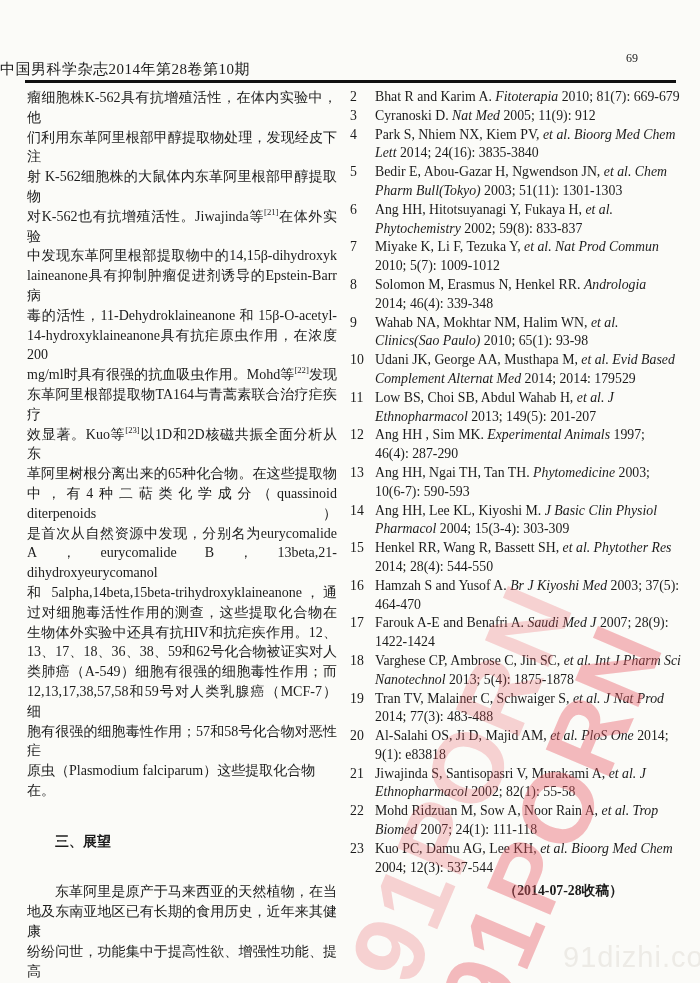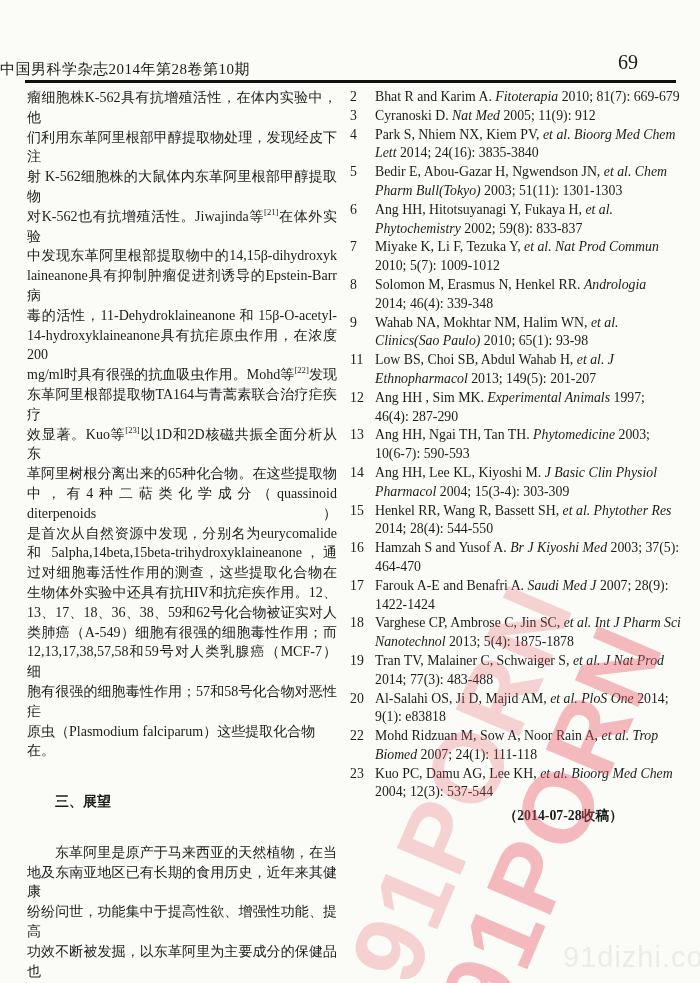--- a/index.html
+++ b/index.html
@@ -3,21 +3,21 @@
 <meta charset="utf-8">
 <style>
   html,body{margin:0;padding:0;}
   body{
     width:700px;height:983px;background:#fbfbf8;color:#1b1b1b;
     font-family:"Liberation Serif","DejaVu Serif",serif;
     position:relative;overflow:hidden;
   }
   .page{position:absolute;inset:0;overflow:hidden;}
   .header-title{position:absolute;top:60px;left:0;right:40px;text-align:left;font-size:15px;letter-spacing:.5px;}
-  .page-num{position:absolute;top:51px;right:62px;font-size:20px;}
+  .page-num{position:absolute;top:51px;right:62px;font-size:12px;}
   .rule{position:absolute;top:80px;left:25px;right:24px;height:2.5px;background:#101010;}
   .col-left{position:absolute;left:27px;top:88px;width:310px;font-size:14px;line-height:19.8px;}
   .col-right{position:absolute;left:350px;top:88px;width:331px;font-size:13.8px;line-height:18.8px;}
   .line{min-height:19.8px;}
   .jst{text-align:justify;text-align-last:justify;}
   .ind2{text-indent:28px;margin-top:31px;}
   sup{font-size:.62em;line-height:0;vertical-align:super;}
   .sec-heading{font-weight:bold;}
   .ref{position:relative;padding-left:25px;margin:0;}
   .ref .ref-num{position:absolute;left:0;top:0;}
@@ -55,20 +55,21 @@
         <div class="line jst">中发现东革阿里根部提取物中的14,15β-dihydroxyk</div>
         <div class="line jst">laineanone具有抑制肿瘤促进剂诱导的Epstein-Barr病</div>
         <div class="line jst">毒的活性，11-Dehydroklaineanone 和 15β-O-acetyl-</div>
         <div class="line jst">14-hydroxyklaineanone具有抗疟原虫作用，在浓度200</div>
         <div class="line jst">mg/ml时具有很强的抗血吸虫作用。Mohd等<sup>[22]</sup>发现</div>
         <div class="line jst">东革阿里根部提取物TA164与青蒿素联合治疗疟疾疗</div>
         <div class="line jst">效显著。Kuo等<sup>[23]</sup>以1D和2D核磁共振全面分析从东</div>
         <div class="line jst">革阿里树根分离出来的65种化合物。在这些提取物</div>
         <div class="line jst">中，有4种二萜类化学成分（quassinoid diterpenoids）</div>
         <div class="line jst">是首次从自然资源中发现，分别名为eurycomalide</div>
+        <div class="line jst">A，eurycomalide B，13beta,21-dihydroxyeurycomanol</div>
         <div class="line jst">和 5alpha,14beta,15beta-trihydroxyklaineanone，通</div>
         <div class="line jst">过对细胞毒活性作用的测查，这些提取化合物在</div>
         <div class="line jst">生物体外实验中还具有抗HIV和抗疟疾作用。12、</div>
         <div class="line jst">13、17、18、36、38、59和62号化合物被证实对人</div>
         <div class="line jst">类肺癌（A-549）细胞有很强的细胞毒性作用；而</div>
         <div class="line jst">12,13,17,38,57,58和59号对人类乳腺癌（MCF-7）细</div>
         <div class="line jst">胞有很强的细胞毒性作用；57和58号化合物对恶性疟</div>
         <div class="line">原虫（Plasmodium falciparum）这些提取化合物在。</div>
       </div>
 
@@ -113,20 +114,23 @@
         </div>
 
         <div class="ref">
           <span class="ref-num">8</span><span>Solomon M, Erasmus N, Henkel RR. </span><i>Andrologia</i><span> 2014; 46(4): 339-348</span>
         </div>
 
         <div class="ref">
           <span class="ref-num">9</span><span>Wahab NA, Mokhtar NM, Halim WN, </span><i>et al. Clinics(Sao Paulo)</i><span> 2010; 65(1): 93-98</span>
         </div>
 
+        <div class="ref">
+          <span class="ref-num">10</span><span>Udani JK, George AA, Musthapa M, </span><i>et al. Evid Based Complement Alternat Med</i><span> 2014; 2014: 179529</span>
+        </div>
 
         <div class="ref">
           <span class="ref-num">11</span><span>Low BS, Choi SB, Abdul Wahab H, </span><i>et al. J Ethnopharmacol</i><span> 2013; 149(5): 201-207</span>
         </div>
 
         <div class="ref">
           <span class="ref-num">12</span><span>Ang HH , Sim MK. </span><i>Experimental Animals</i><span> 1997; 46(4): 287-290</span>
         </div>
 
         <div class="ref">
@@ -154,20 +158,23 @@
         </div>
 
         <div class="ref">
           <span class="ref-num">19</span><span>Tran TV, Malainer C, Schwaiger S, </span><i>et al. J Nat Prod</i><span> 2014; 77(3): 483-488</span>
         </div>
 
         <div class="ref">
           <span class="ref-num">20</span><span>Al-Salahi OS, Ji D, Majid AM, </span><i>et al. PloS One</i><span> 2014; 9(1): e83818</span>
         </div>
 
+        <div class="ref">
+          <span class="ref-num">21</span><span>Jiwajinda S, Santisopasri V, Murakami A, </span><i>et al. J Ethnopharmacol</i><span> 2002; 82(1): 55-58</span>
+        </div>
 
         <div class="ref">
           <span class="ref-num">22</span><span>Mohd Ridzuan M, Sow A, Noor Rain A, </span><i>et al. Trop Biomed</i><span> 2007; 24(1): 111-118</span>
         </div>
 
         <div class="ref">
           <span class="ref-num">23</span><span>Kuo PC, Damu AG, Lee KH, </span><i>et al. Bioorg Med Chem</i><span> 2004; 12(3): 537-544</span>
         </div>
       </div>
     <div class="received">（2014-07-28收稿）</div>

